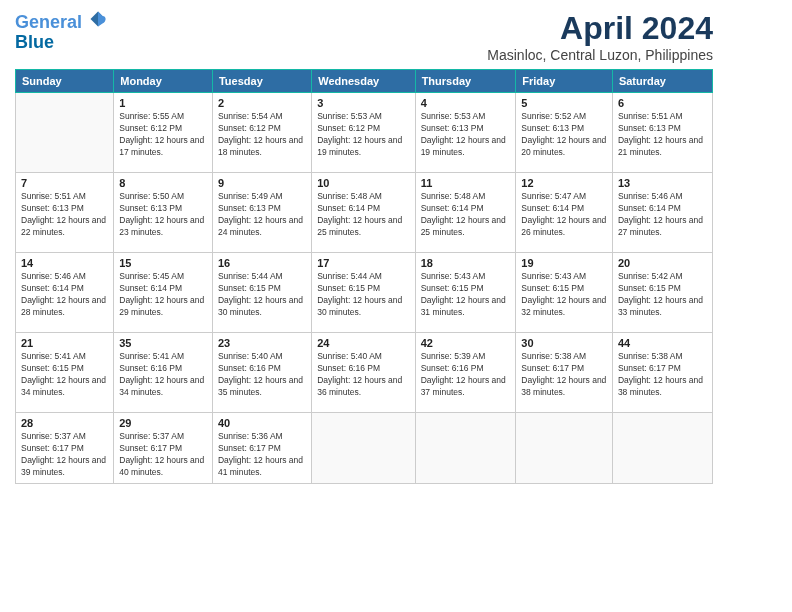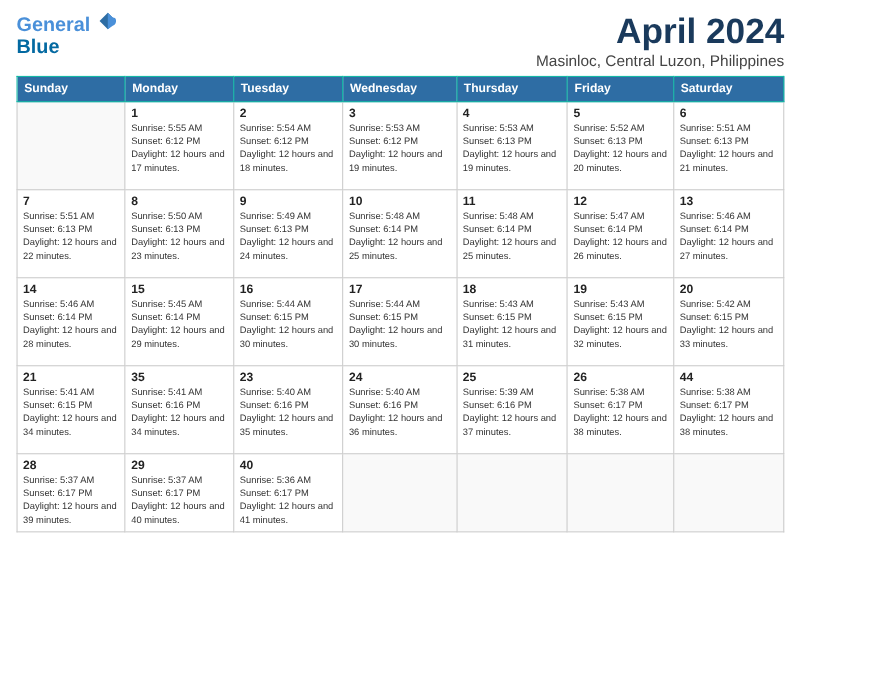--- a/index.html
+++ b/index.html
@@ -228,25 +228,25 @@
           </td>
           <td>
             <div class="day-number">23</div>
             <div class="day-info">Sunrise: 5:40 AM<br>Sunset: 6:16 PM<br>Daylight: 12 hours and 35 minutes.</div>
           </td>
           <td>
             <div class="day-number">24</div>
             <div class="day-info">Sunrise: 5:40 AM<br>Sunset: 6:16 PM<br>Daylight: 12 hours and 36 minutes.</div>
           </td>
           <td>
-            <div class="day-number">25</div>
+            <div class="day-number">42</div>
             <div class="day-info">Sunrise: 5:39 AM<br>Sunset: 6:16 PM<br>Daylight: 12 hours and 37 minutes.</div>
           </td>
           <td>
-            <div class="day-number">26</div>
+            <div class="day-number">30</div>
             <div class="day-info">Sunrise: 5:38 AM<br>Sunset: 6:17 PM<br>Daylight: 12 hours and 38 minutes.</div>
           </td>
           <td>
             <div class="day-number">44</div>
             <div class="day-info">Sunrise: 5:38 AM<br>Sunset: 6:17 PM<br>Daylight: 12 hours and 38 minutes.</div>
           </td>
         </tr>
         <tr class="last-row">
           <td>
             <div class="day-number">28</div>

